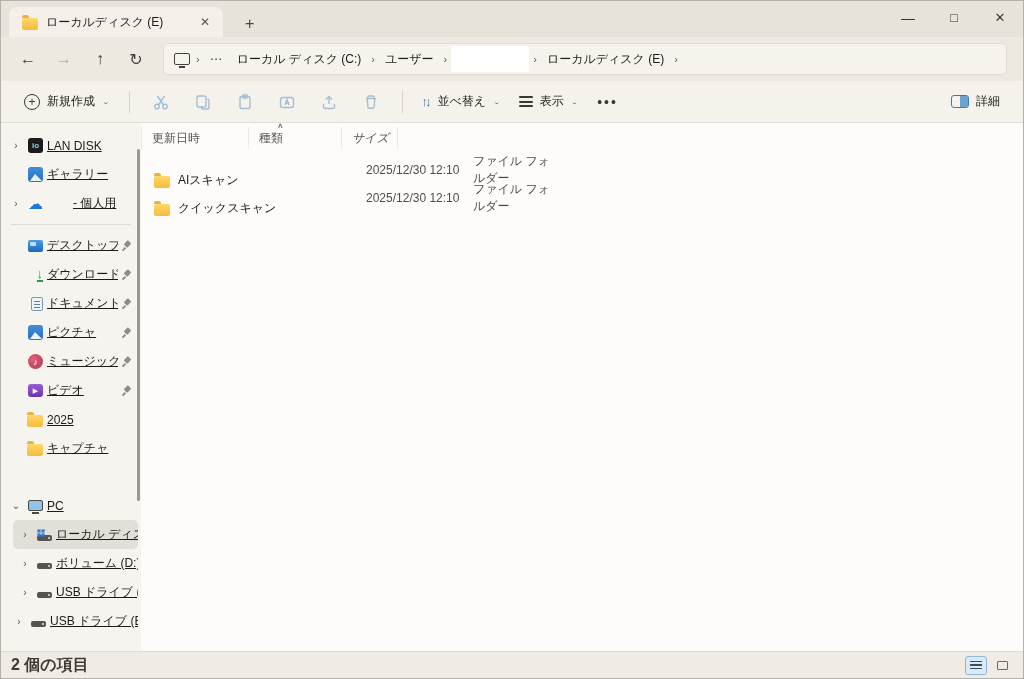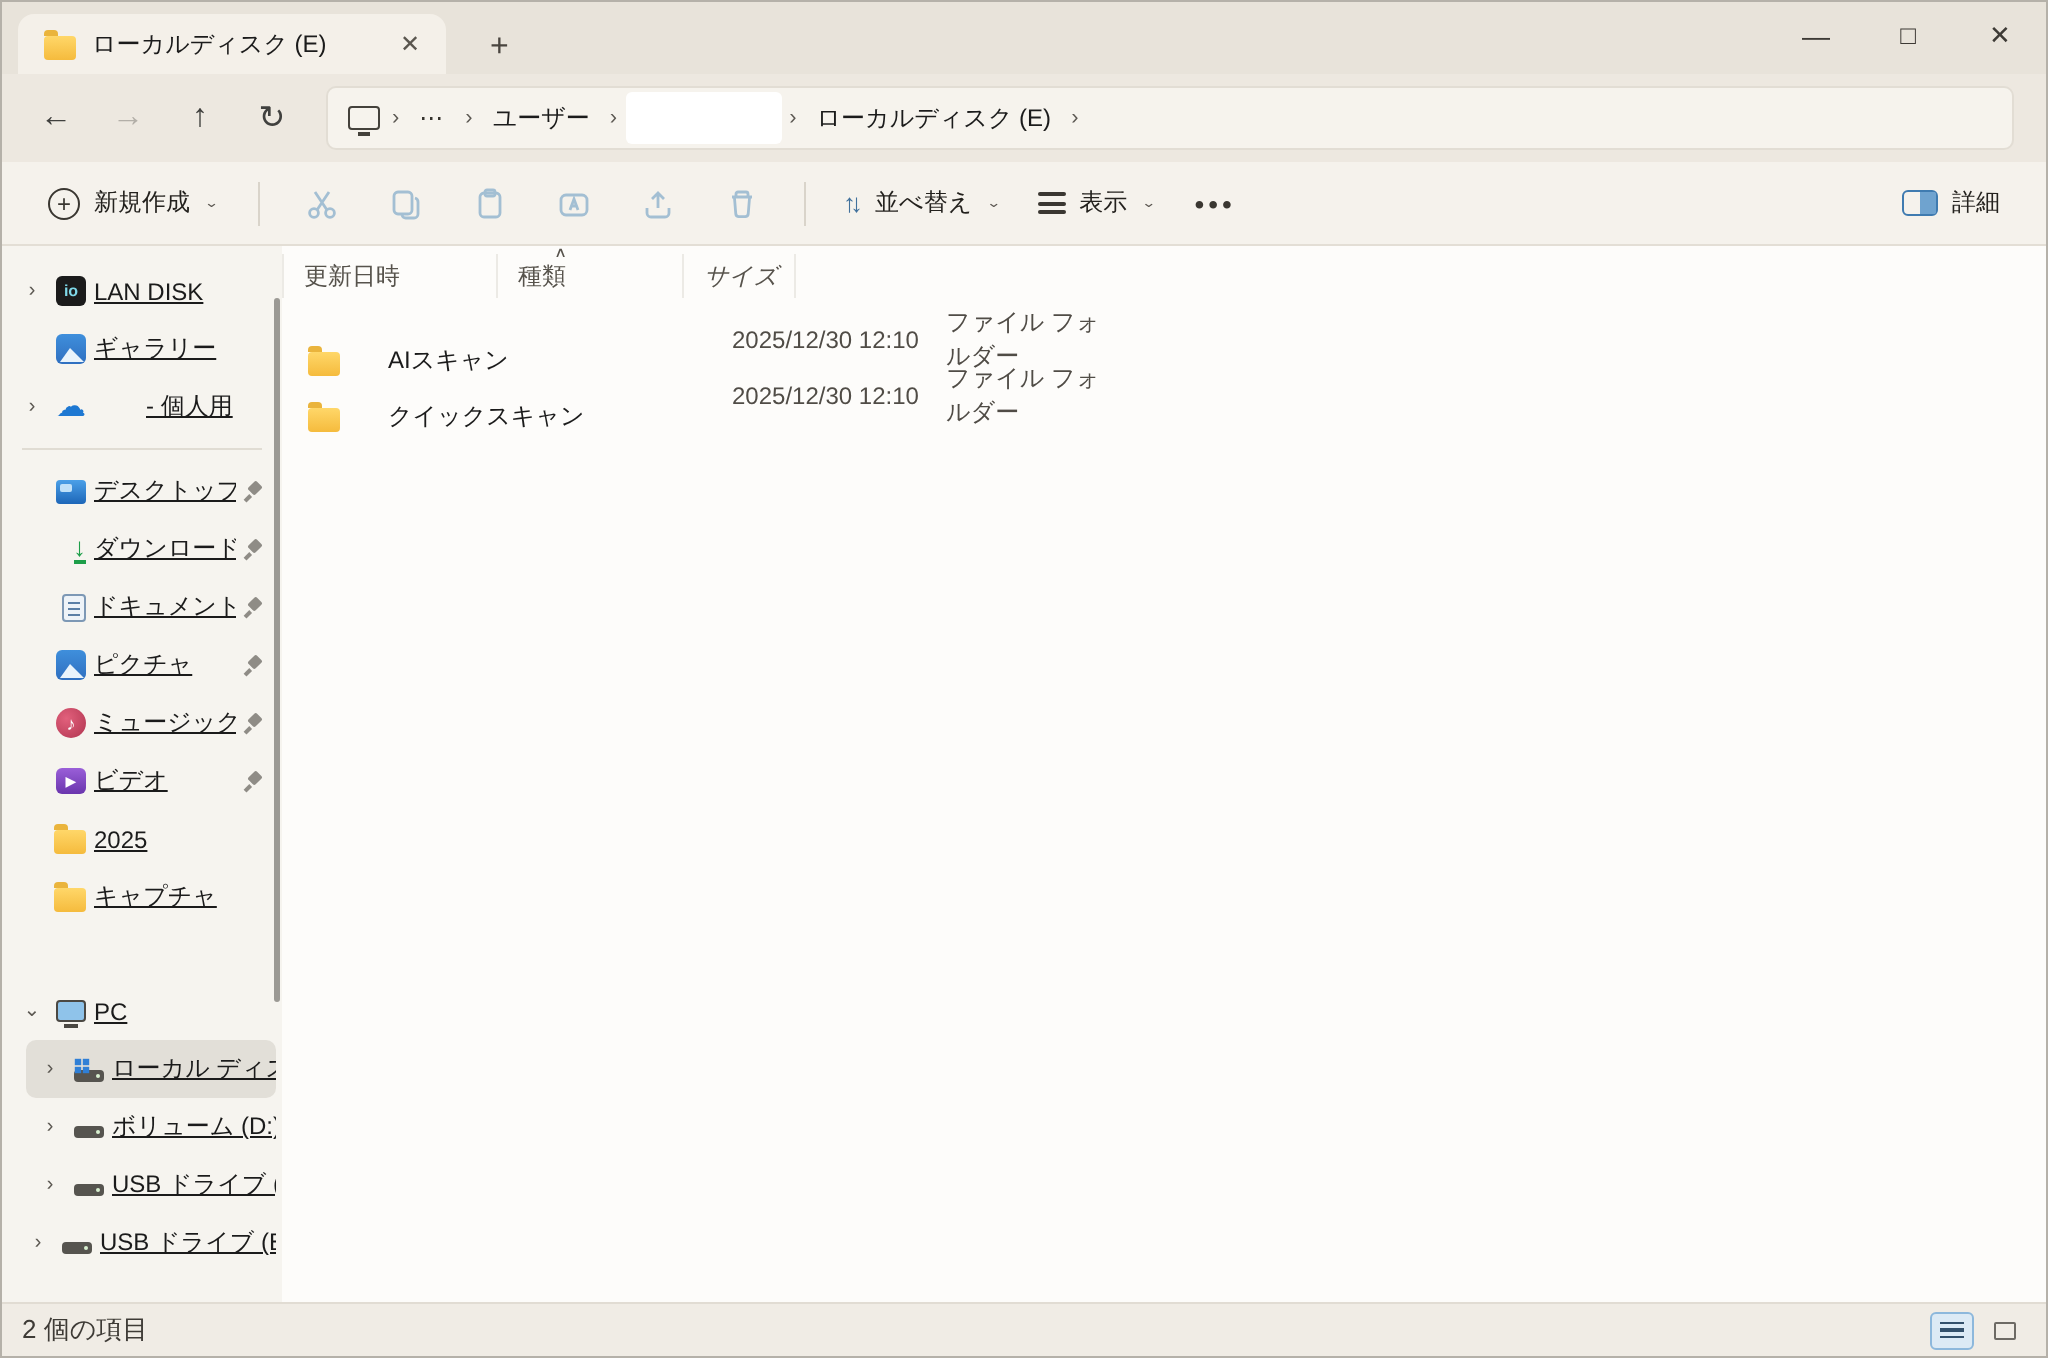--- a/index.html
+++ b/index.html
@@ -95,26 +95,26 @@
   
   .content { flex:1; background:#fdfcfa; position:relative; padding-top:4px; overflow:hidden; }
   .list-header { display:flex; height:22px; align-items:center; position:relative; color:#57534c; }
   .col-name { width:213px; padding-left:28px; }
   .col-date { width:107px; padding-left:10px; border-left:1px solid #eceae5; align-self:stretch; display:flex; align-items:center; }
   .col-type { width:93px; padding-left:10px; border-left:1px solid #eceae5; align-self:stretch; display:flex; align-items:center; }
   .col-size { width:57px; padding-left:10px; border-left:1px solid #eceae5; border-right:1px solid #eceae5; align-self:stretch; display:flex; align-items:center;font-style:italic; }
   .sort-caret { position:absolute; left:136px; top:-6px; font-size:9px; color:#57534c; transform:scaleY(.8); }
   .file-row { display:flex; height:26px; align-items:center; border-radius:4px; margin:0 2px 0 2px; }
   .file-row .col-date,.file-row .col-type,.file-row .col-size { border:none; color:#504c46; }
-  .fname { display:flex; align-items:center; gap:24px; width:213px; padding-left:10px;margin-top:20px; }
+  .fname { display:flex; align-items:center; gap:8px; width:213px; padding-left:10px;margin-top:20px; }
   .file-rows { margin-top:8px; display:flex; flex-direction:column; gap:2px; }
 
   
   .statusbar { height:27px; background:#f0ece5; border-top:1px solid #e1dcd3; display:flex; align-items:center; padding:0 10px; flex:none; }
-  .status-text { color:#3e3b36; font-size:13px; }
+  .status-text { color:#3e3b36; font-size:16px;font-weight:bold; }
   .sb-right { margin-left:auto; display:flex; gap:4px; align-items:center; }
   .view-toggle { width:22px; height:19px; display:flex; align-items:center; justify-content:center; border-radius:3px; border:1px solid transparent; }
   .view-toggle.active { background:#dceaf5; border-color:#8db8dc; }
   .vt-lines { width:12px; } .vt-lines i { display:block; height:1.6px; background:#33506b; margin:2px 0; }
   .vt-rect { width:11px; height:9px; border:1.4px solid #6d6a64; border-radius:1px; }
 
   .mag { width:13px; height:13px; position:relative; flex:none; }
   .mag::before { content:""; position:absolute; left:0; top:0; width:8px; height:8px; border:1.4px solid #6c675f; border-radius:50%; }
   .mag::after { content:""; position:absolute; left:8px; top:8px; width:5px; height:1.4px; background:#6c675f; transform:rotate(45deg); transform-origin:0 0; }
 </style>
@@ -141,20 +141,21 @@
 
   <div class="addressbar">
     <span class="navbtn">←</span>
     <span class="navbtn disabled">→</span>
     <span class="navbtn">↑</span>
     <span class="navbtn">↻</span>
     <div class="crumbbar">
       <span class="pc-glyph"></span>
       <span class="crumb-sep">›</span>
       <span class="crumb-ellipsis">⋯</span>
+      <span class="crumb">ローカル ディスク (C:)</span>
       <span class="crumb-sep">›</span>
       <span class="crumb">ユーザー</span>
       <span class="crumb-sep">›</span>
       <span class="redacted-crumb"></span>
       <span class="crumb-sep">›</span>
       <span class="crumb">ローカルディスク (E)</span>
       <span class="crumb-sep">›</span>
     </div>
   </div>
 

